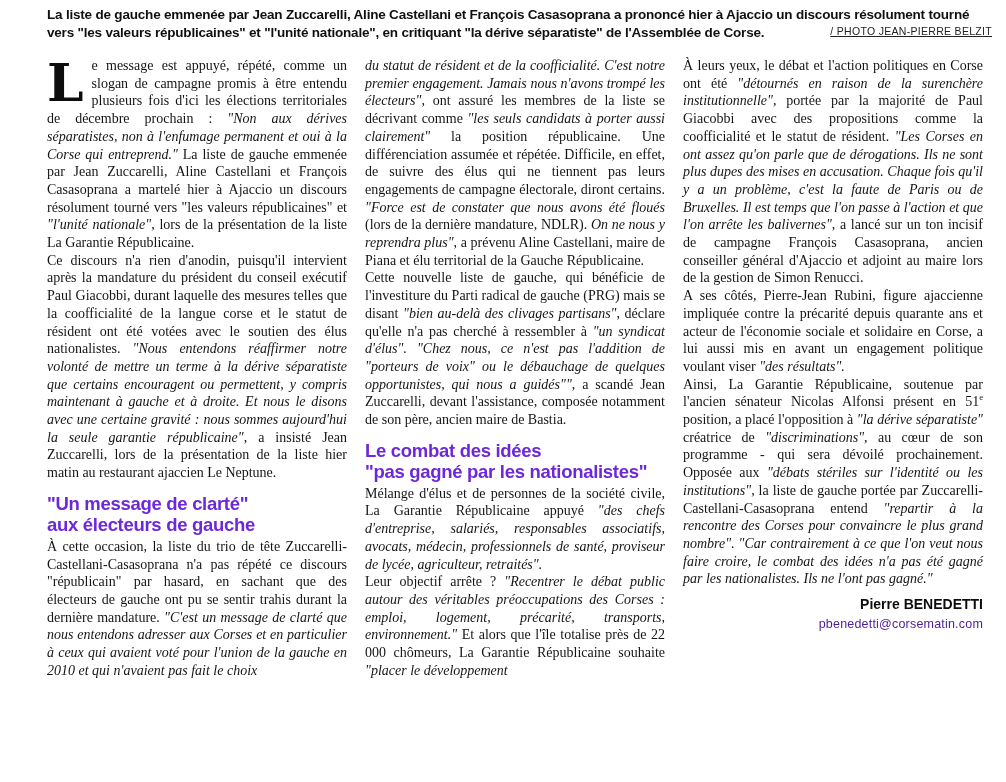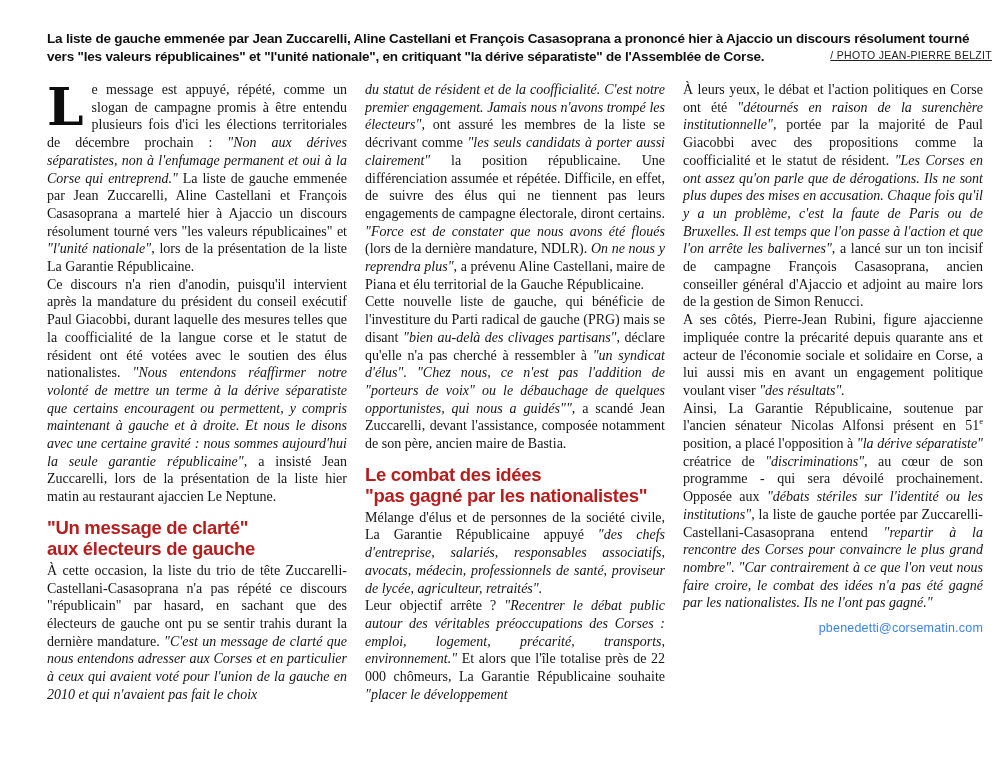--- a/index.html
+++ b/index.html
@@ -6,21 +6,20 @@
     margin: 0; padding: 0;
     background: #ffffff;
     width: 1006px; height: 782px;
     overflow: hidden;
   }
   .page {
     position: relative;
     width: 1006px; height: 656px;
     background: #ffffff;
     color: #141414;
-    margin-top: 24px;
   }
   
   .standfirst {
     position: absolute;
     left: 47px; top: 6px;
     width: 945px;
     font-family: "Liberation Sans", sans-serif;
     font-weight: bold;
     font-size: 13.5px;
     line-height: 17.5px;
@@ -70,37 +69,37 @@
     color: #0d0d0d;
   }
   .subhead {
     font-family: "Liberation Sans", sans-serif;
     font-weight: bold;
     font-size: 18.5px;
     line-height: 21px;
     letter-spacing: -0.3px;
     margin: 11px 0 3px 0;
     text-align: left;
-    color: #b91c1c;
+    color: #6d28d9;
   }
   .byline {
     margin-top: 8px;
     text-align: right;
     font-family: "Liberation Sans", sans-serif;
   }
   .byline-author {
     font-weight: bold;
     font-size: 14px;
     color: #0d0d0d;
   }
   .byline-email {
     font-weight: normal;
     font-size: 12.5px;
     letter-spacing: 0.2px;
-    color: #3b82f6;
+    color: #4c1d95;
     margin-top: 2px;
   }
 </style>
 </head>
 <body>
 
 <div class="page">
 
   <header class="standfirst">
     <span>La liste de gauche emmenée par Jean Zuccarelli, Aline Castellani et François Casasoprana a prononcé hier à Ajaccio un discours résolument tourné vers "les valeurs républicaines" et "l'unité nationale", en critiquant "la dérive séparatiste" de l'Assemblée de Corse.</span>
@@ -119,18 +118,19 @@
         <p class="para"><span>Cette nouvelle liste de gauche, qui bénéficie de l'investiture du Parti radical de gauche (PRG) mais se disant </span><em>"bien au-delà des clivages partisans"</em><span>, déclare qu'elle n'a pas cherché à ressembler à </span><em>"un syndicat d'élus". "Chez nous, ce n'est pas l'addition de "porteurs de voix" ou le débauchage de quelques opportunistes, qui nous a guidés""</em><span>, a scandé Jean Zuccarelli, devant l'assistance, composée notamment de son père, ancien maire de Bastia.</span></p>
         <h2 class="subhead">Le combat des idées<br>"pas gagné par les nationalistes"</h2>
         <p class="para"><span>Mélange d'élus et de personnes de la société civile, La Garantie Républicaine appuyé </span><em>"des chefs d'entreprise, salariés, responsables associatifs, avocats, médecin, professionnels de santé, proviseur de lycée, agriculteur, retraités".</em></p>
         <p class="para"><span>Leur objectif arrête ? </span><em>"Recentrer le débat public autour des véritables préoccupations des Corses : emploi, logement, précarité, transports, environnement."</em><span> Et alors que l'île totalise près de 22 000 chômeurs, La Garantie Républicaine souhaite </span><em>"placer le développement</em></p>
       </div>
     <div class="col">
         <p class="para"><span>À leurs yeux, le débat et l'action politiques en Corse ont été </span><em>"détournés en raison de la surenchère institutionnelle"</em><span>, portée par la majorité de Paul Giacobbi avec des propositions comme la coofficialité et le statut de résident. </span><em>"Les Corses en ont assez qu'on parle que de dérogations. Ils ne sont plus dupes des mises en accusation. Chaque fois qu'il y a un problème, c'est la faute de Paris ou de Bruxelles. Il est temps que l'on passe à l'action et que l'on arrête les balivernes"</em><span>, a lancé sur un ton incisif de campagne François Casasoprana, ancien conseiller général d'Ajaccio et adjoint au maire lors de la gestion de Simon Renucci.</span></p>
         <p class="para"><span>A ses côtés, Pierre-Jean Rubini, figure ajaccienne impliquée contre la précarité depuis quarante ans et acteur de l'économie sociale et solidaire en Corse, a lui aussi mis en avant un engagement politique voulant viser </span><em>"des résultats".</em></p>
         <p class="para"><span>Ainsi, La Garantie Républicaine, soutenue par l'ancien sénateur Nicolas Alfonsi présent en 51</span><sup>e</sup><span> position, a placé l'opposition à </span><em>"la dérive séparatiste"</em><span> créatrice de </span><em>"discriminations"</em><span>, au cœur de son programme - qui sera dévoilé prochainement. Opposée aux </span><em>"débats stériles sur l'identité ou les institutions"</em><span>, la liste de gauche portée par Zuccarelli-Castellani-Casasoprana entend </span><em>"repartir à la rencontre des Corses pour convaincre le plus grand nombre". "Car contrairement à ce que l'on veut nous faire croire, le combat des idées n'a pas été gagné par les nationalistes. Ils ne l'ont pas gagné."</em></p>
         <div class="byline">
+          <div class="byline-author">Pierre BENEDETTI</div>
           <div class="byline-email">pbenedetti@corsematin.com</div>
         </div>
       </div>
   </main>
 
 </div>
 
 </body></html>

